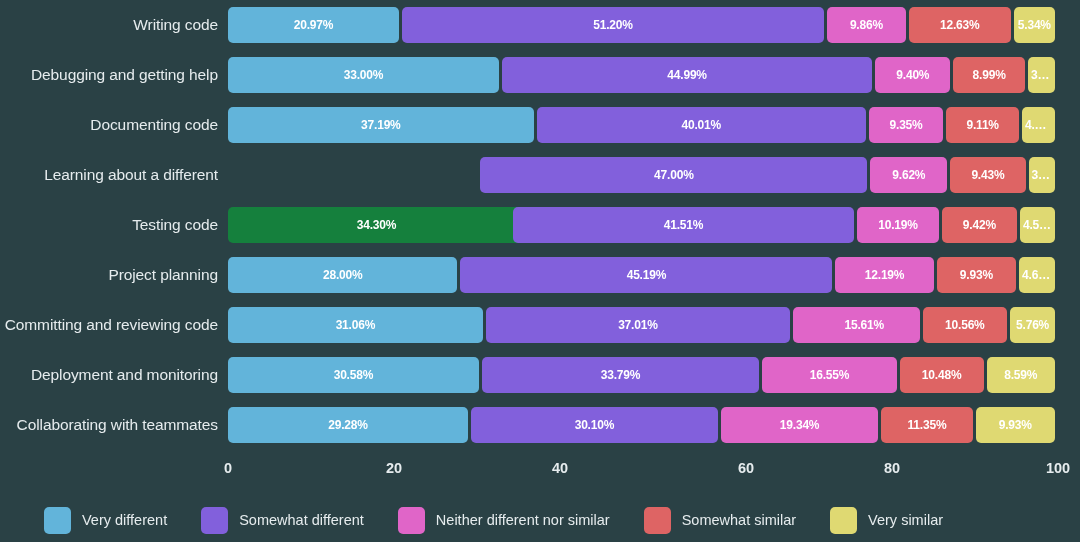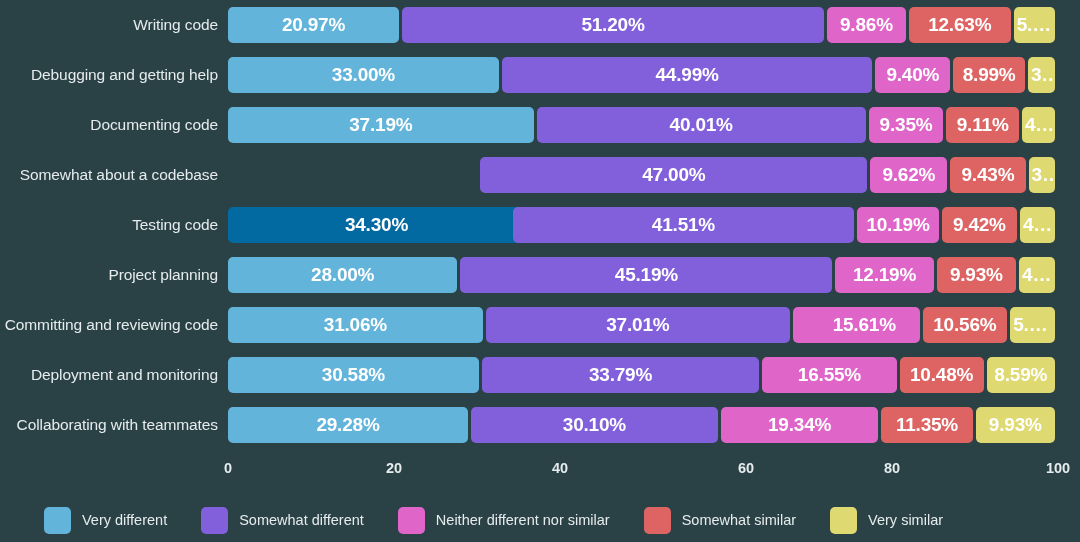--- a/index.html
+++ b/index.html
@@ -73,21 +73,21 @@
     top: 0;
     height: 36px;
     border-radius: 5px;
     display: flex;
     align-items: center;
     justify-content: center;
     overflow: hidden;
     box-sizing: border-box;
   }
   .seg-label {
-    font-size: 19px;
+    font-size: 12px;
     font-weight: bold;
     color: #ffffff;
     white-space: nowrap;
     text-overflow: ellipsis;
     overflow: hidden;
     padding: 0 3px;
     text-align: center;
     letter-spacing: -0.2px;
   }
 
@@ -199,40 +199,40 @@
           </div>
           <div class="seg" title="Somewhat similar: 9.11%" style="left: 718.365px; width: 72.613px; background: rgb(222, 100, 100);">
             <span class="seg-label">9.11%</span>
           </div>
           <div class="seg" title="Very similar: 4.34%" style="left: 793.978px; width: 33.022px; background: rgb(223, 217, 114);">
             <span class="seg-label">4.34%</span>
           </div>
         </div>
       </div>
       <div class="bar-row" style="top: 150px;">
-        <div class="row-label">Somewhat about a codebase</div>
+        <div class="row-label">Learning about a different</div>
         <div class="bar-track">
           <div class="seg" title="Somewhat different: 47.00%" style="left: 252.32px; width: 387.1px; background: rgb(130, 96, 220);">
             <span class="seg-label">47.00%</span>
           </div>
           <div class="seg" title="Neither different nor similar: 9.62%" style="left: 642.42px; width: 76.846px; background: rgb(224, 101, 200);">
             <span class="seg-label">9.62%</span>
           </div>
           <div class="seg" title="Somewhat similar: 9.43%" style="left: 722.266px; width: 75.269px; background: rgb(222, 100, 100);">
             <span class="seg-label">9.43%</span>
           </div>
           <div class="seg" title="Very similar: 3.55%" style="left: 800.535px; width: 26.465px; background: rgb(223, 217, 114);">
             <span class="seg-label">3.55%</span>
           </div>
         </div>
       </div>
       <div class="bar-row" style="top: 200px;">
         <div class="row-label">Testing code</div>
         <div class="bar-track">
-          <div class="seg" title="Very different: 34.30%" style="left: 0px; width: 297px; background: #0369a1;">
+          <div class="seg" title="Very different: 34.30%" style="left: 0px; width: 297px; background: #15803d;">
             <span class="seg-label">34.30%</span>
           </div>
           <div class="seg" title="Somewhat different: 41.51%" style="left: 284.69px; width: 341.533px; background: rgb(130, 96, 220);">
             <span class="seg-label">41.51%</span>
           </div>
           <div class="seg" title="Neither different nor similar: 10.19%" style="left: 629.223px; width: 81.577px; background: rgb(224, 101, 200);">
             <span class="seg-label">10.19%</span>
           </div>
           <div class="seg" title="Somewhat similar: 9.42%" style="left: 713.8px; width: 75.186px; background: rgb(222, 100, 100);">
             <span class="seg-label">9.42%</span>

